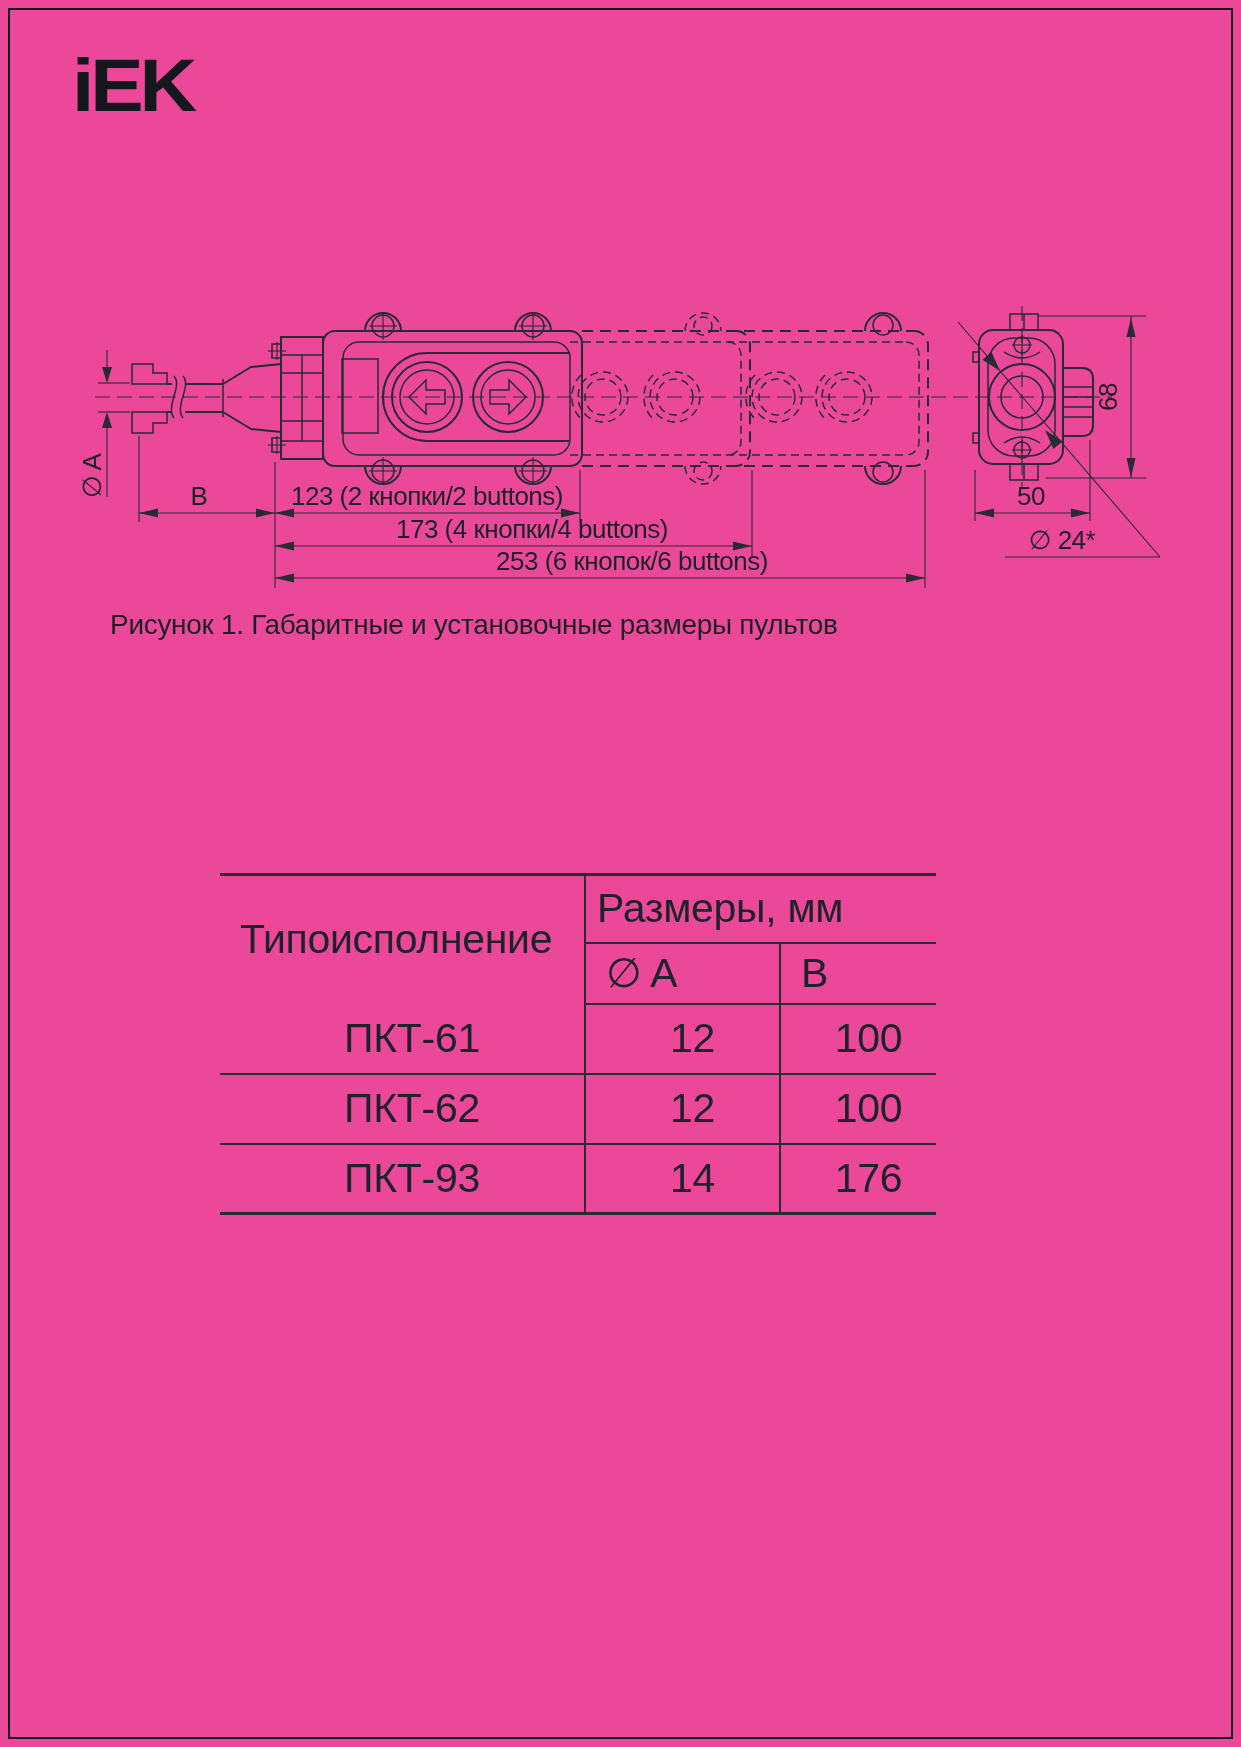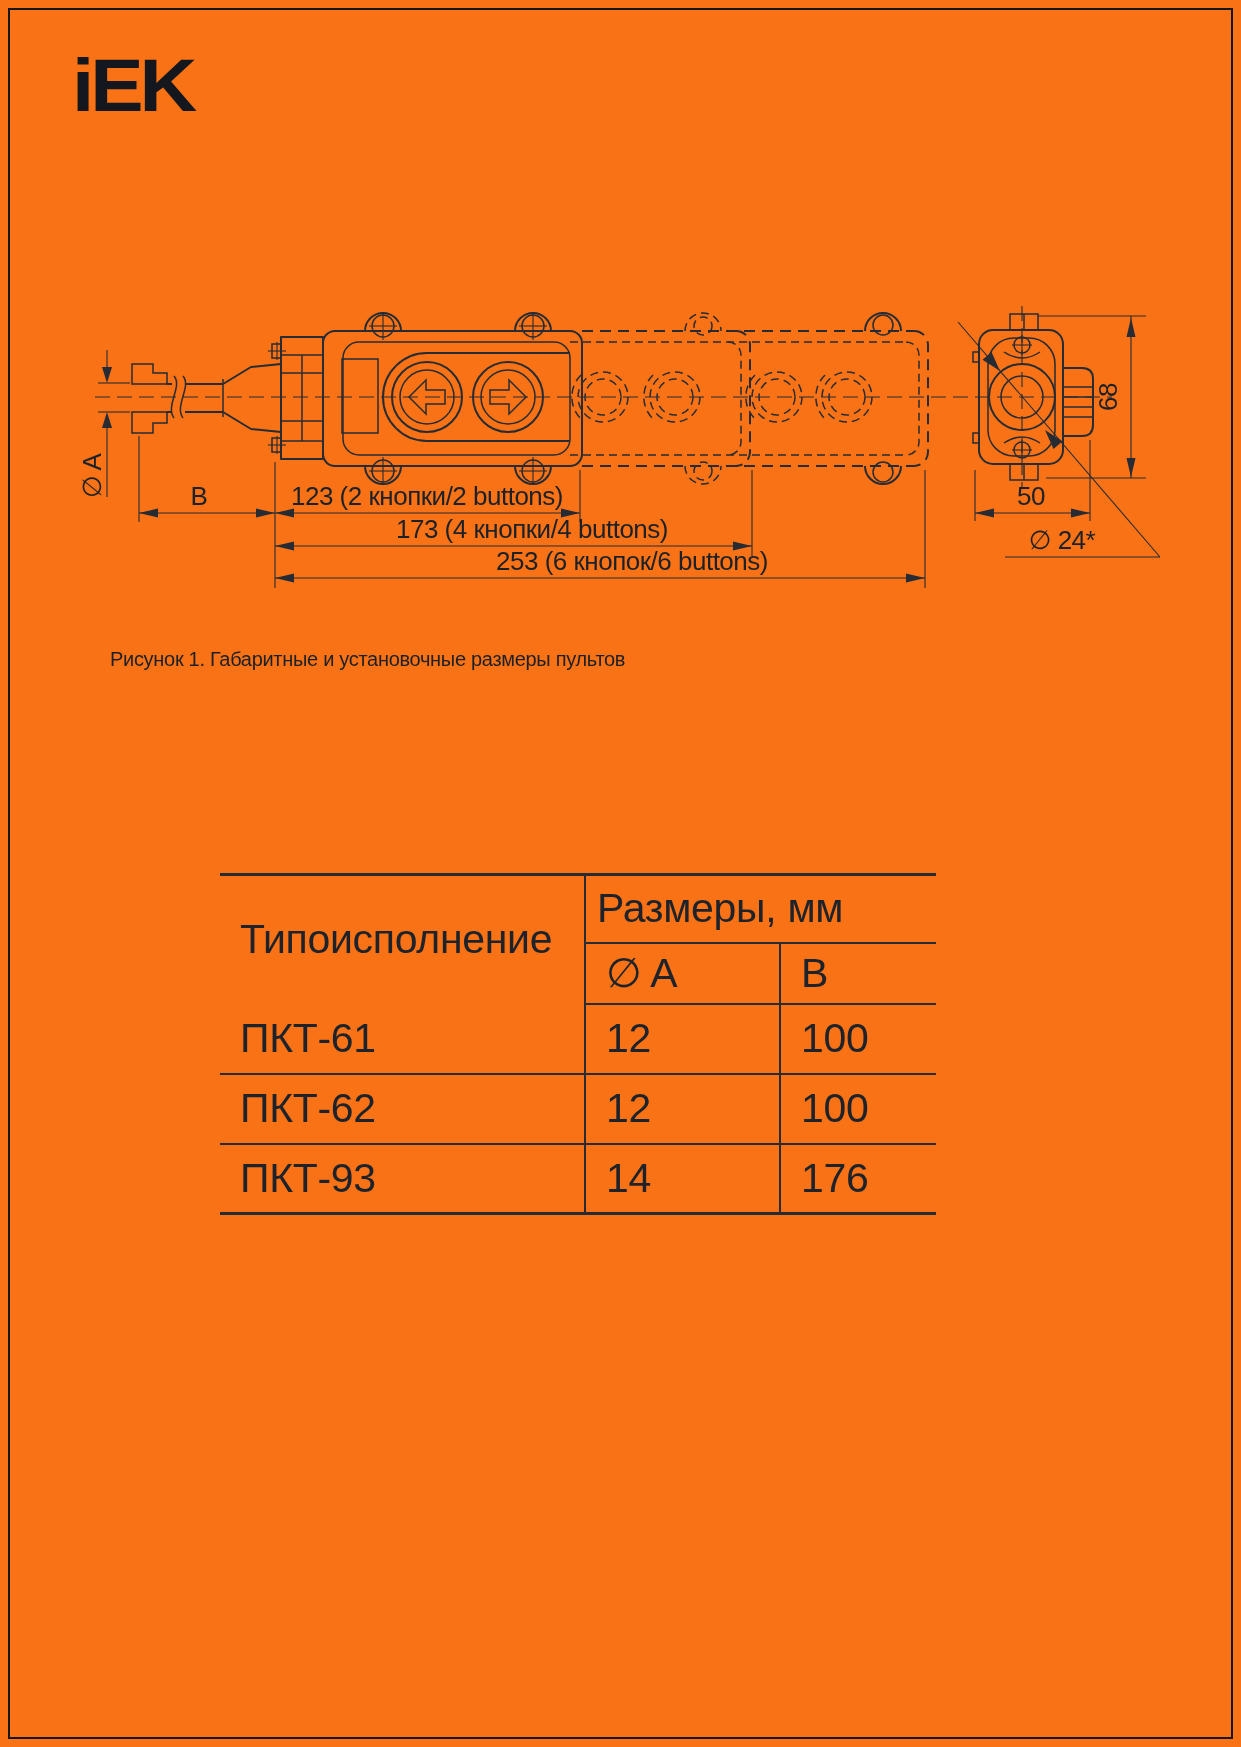--- a/index.html
+++ b/index.html
@@ -1,60 +1,60 @@
 <!DOCTYPE html>
 <html><head>
 <meta charset="utf-8">
 <style>
   html,body{margin:0;padding:0;background:#e8e8e8;}
   .page{
     position:relative;
     width:1241px;height:1747px;
-    background:#f97316;
+    background:#ec4899;
     font-family:"Liberation Sans", sans-serif;
     color:#1c2129;
     overflow:hidden;
   }
   .frame{
     position:absolute;inset:8px;
     border:2px solid #14171d;
     pointer-events:none;
   }
   .logo{
     position:absolute;left:72px;top:44px;
     font-size:80px;font-weight:900;letter-spacing:-4px;
     color:#14171d;
     transform:scaleY(0.92);
     transform-origin:left top;
   }
   .drawing{position:absolute;left:0;top:0;}
   .caption{
-    position:absolute;left:110px;top:648px;
-    font-size:20px;color:#1b2027;letter-spacing:-0.3px;
+    position:absolute;left:110px;top:609px;
+    font-size:28px;color:#1b2027;letter-spacing:-0.3px;
   }
   
   table.dims{
     position:absolute;left:220px;top:873px;
     width:716px;
     border-collapse:collapse;
     table-layout:fixed;
     font-size:41px;color:#1d222b;letter-spacing:-0.3px;
     border-top:3px solid #262b34;
     border-bottom:3px solid #262b34;
   }
   table.dims td{
     vertical-align:middle;
     padding:0 0 0 20px;
   }
   td.c1{border-right:2px solid #262b34;}
   td.c2{border-right:2px solid #262b34;padding-left:25px;}
   td.c3{padding-left:20px;}
   tr.h1 td.span-cols{border-bottom:2px solid #262b34;padding-left:11px;}
   tr.h2 td{border-bottom:2px solid #262b34;}
-  tr.data td{border-bottom:2px solid #262b34;}
+  tr.data td{border-bottom:2px solid #262b34;text-align:center;}
   tr.data:last-child td{border-bottom:none;}
   tr.h1{height:68px;}
   tr.h2{height:61px;}
   tr.data{height:70px;}
   
   .o{stroke:#262b34;stroke-width:2;fill:none;stroke-linejoin:round;}
   .t2{stroke:#262b34;stroke-width:1.5;fill:none;}
   .thin{stroke:#262b34;stroke-width:1.1;fill:none;}
   .cl{stroke:#262b34;stroke-width:1.1;fill:none;stroke-dasharray:15 7;}
   .od{stroke:#262b34;stroke-width:2;fill:none;stroke-dasharray:11 7;}

